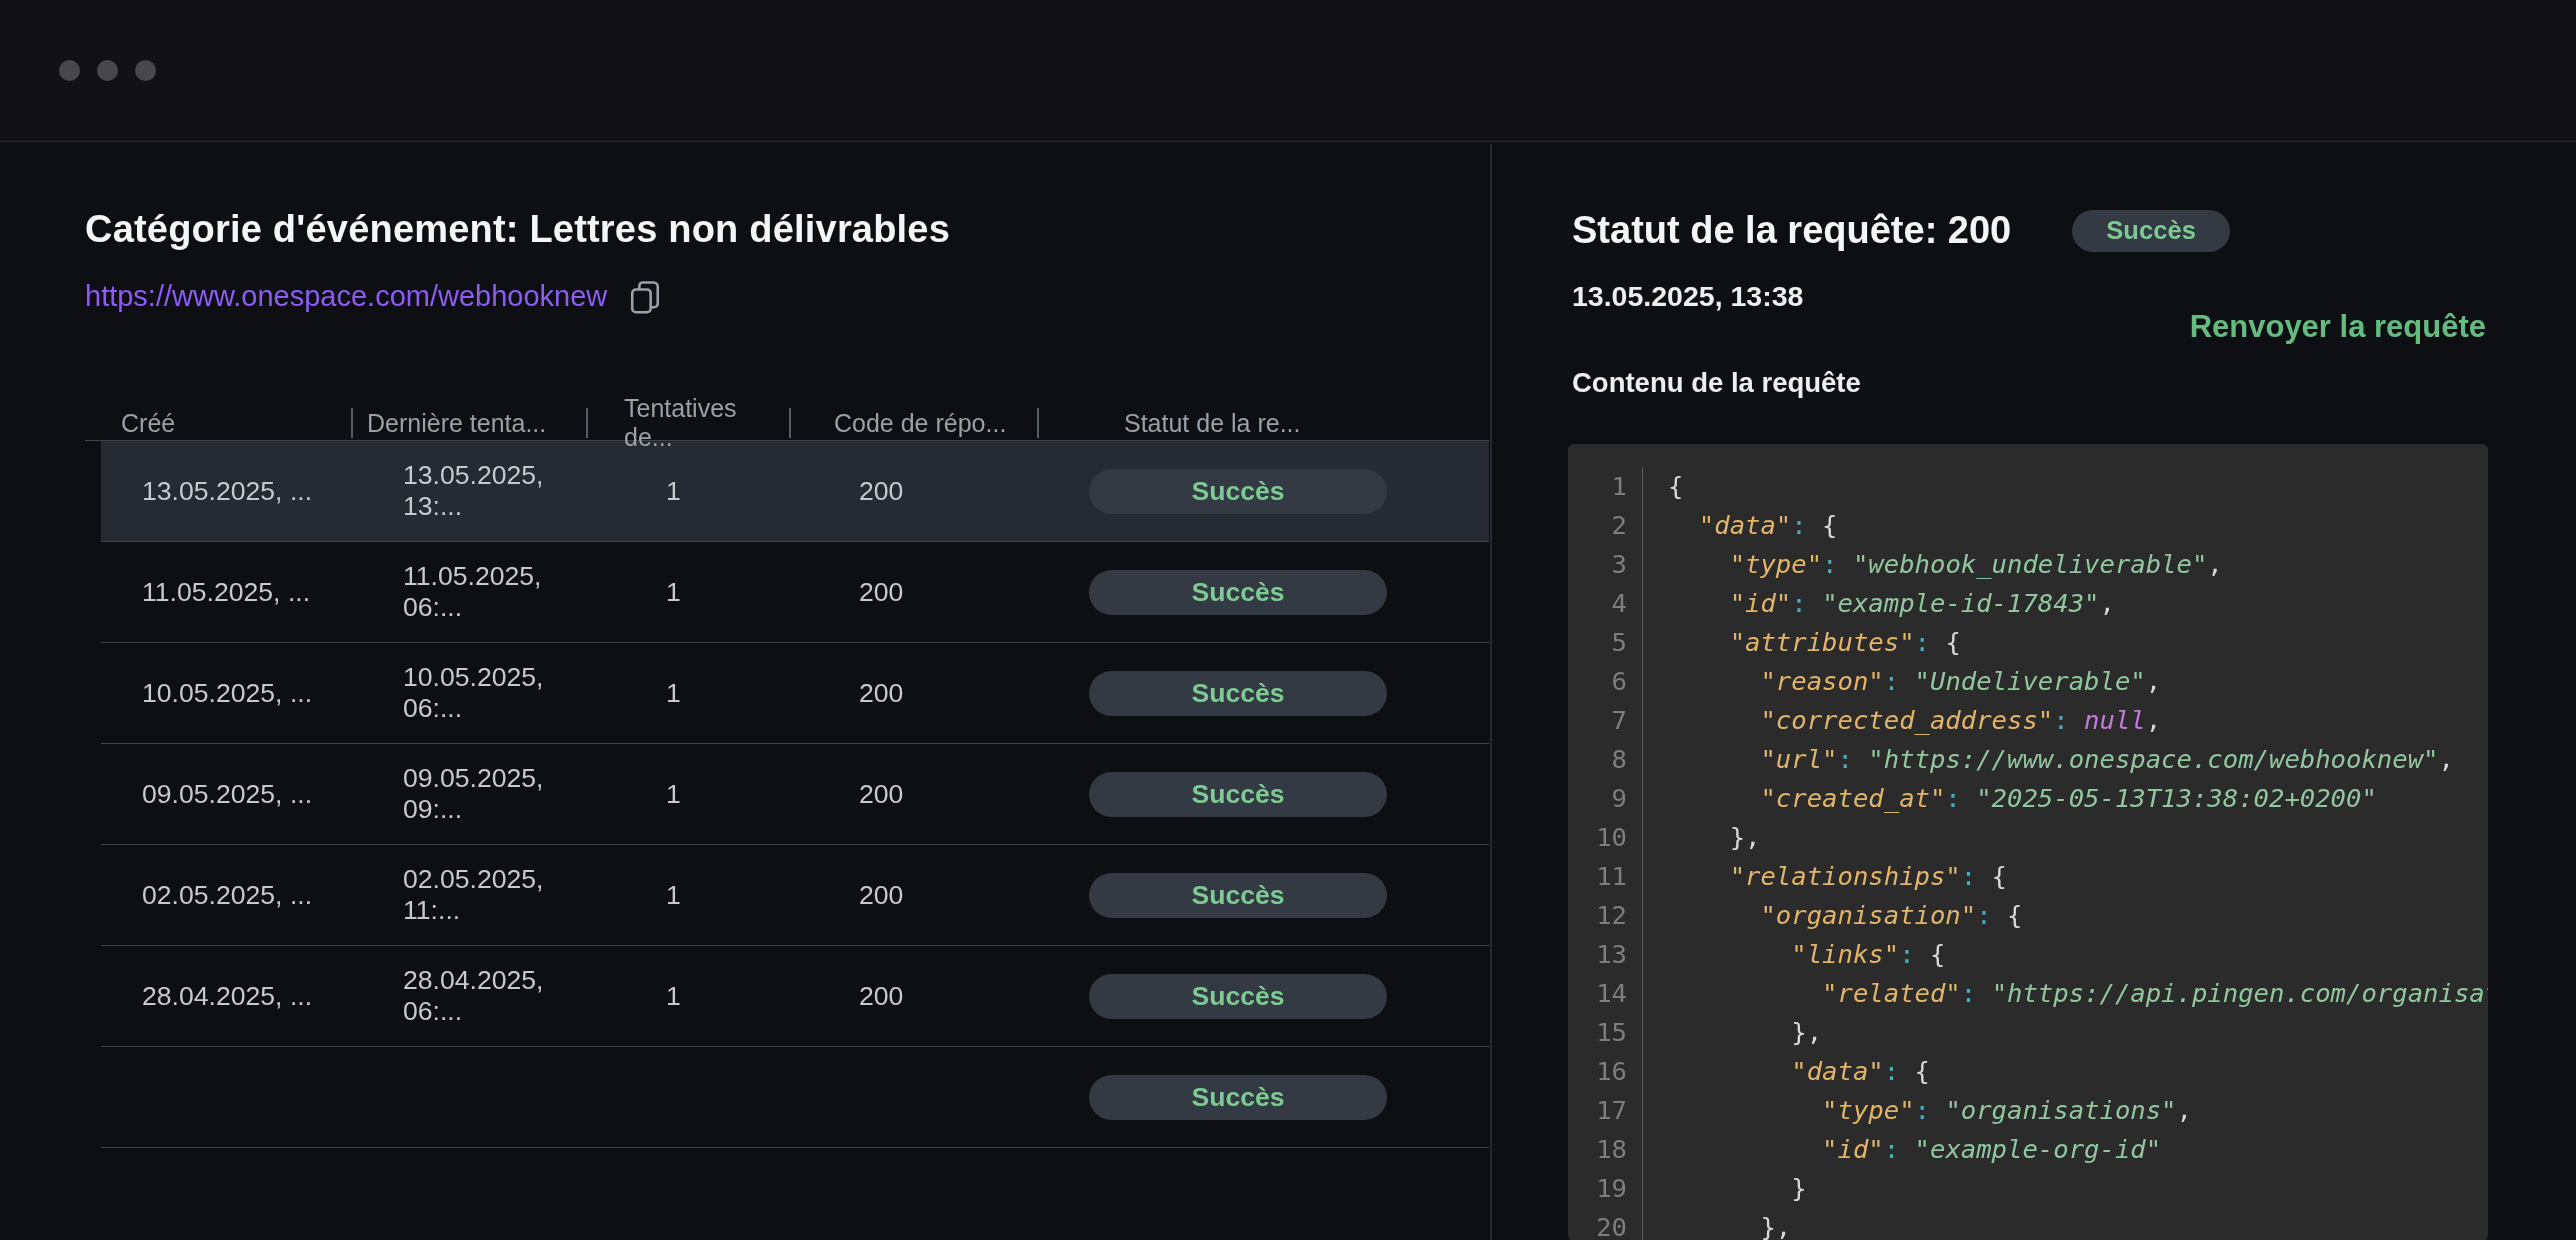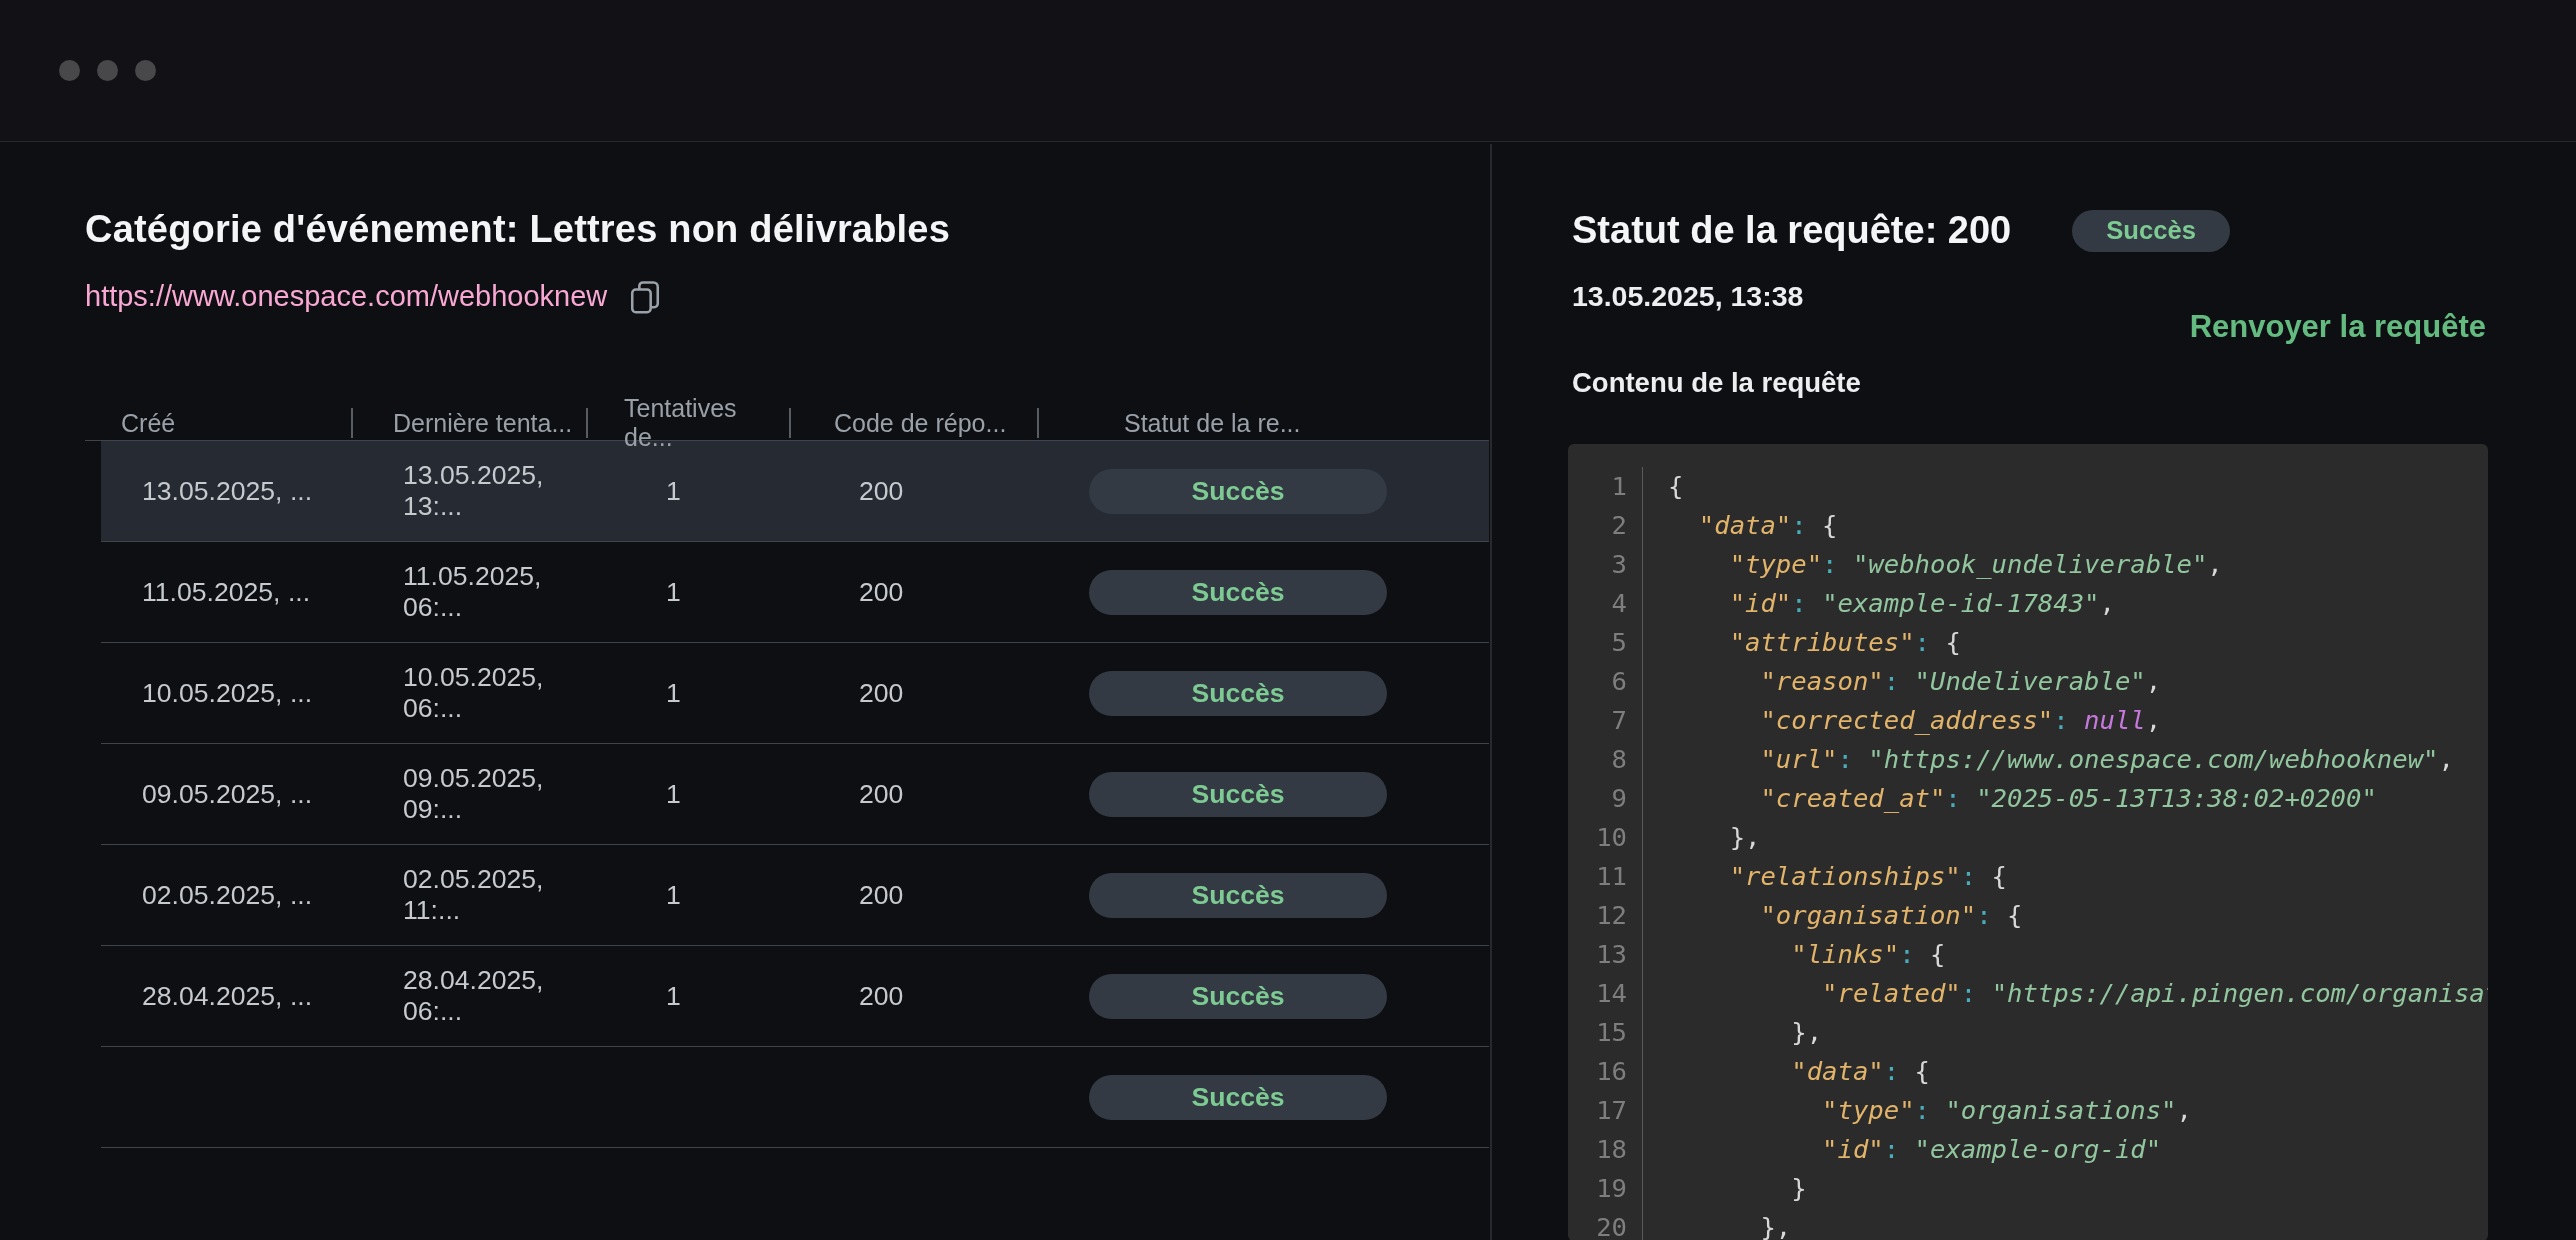--- a/index.html
+++ b/index.html
@@ -9,27 +9,27 @@
   .topbar{position:absolute;left:0;top:0;width:2576px;height:142px;background:#121216;
           border-bottom:1.9px solid #28292e;display:flex;align-items:center;gap:17px;
           padding-left:59px;box-sizing:border-box;}
   .dot{width:21px;height:21px;border-radius:50%;background:#48484b;}
   
   .vdivider{position:absolute;left:1490px;top:144px;width:1.9px;height:1096px;background:#28292e;}
   
   .page-title{position:absolute;left:85px;top:208px;font-size:38px;font-weight:700;
               color:#f4f5f7;letter-spacing:0.2px;}
   .url-row{position:absolute;left:85px;top:273px;display:flex;align-items:center;gap:21px;}
-  .url{font-size:29px;color:#f9a8d4;}
+  .url{font-size:29px;color:#8b5cf6;}
   .copy-icon{color:#9aa1a9;margin-top:5.7px;cursor:pointer;}
   .etable{position:absolute;left:85px;top:394px;width:1404px;}
   .thead,.trow{display:grid;grid-template-columns:266px 235px 203px 248px 451px;box-sizing:border-box;}
   .thead{height:47px;align-items:center;border-bottom:1.9px solid #3f434a;}
   .th{position:relative;font-size:25px;color:#99a0a8;padding-left:38px;}
-  .th.c1{padding-left:36px;}.th.c2{padding-left:42px;}.th.c4{padding-left:45px;}.th.c5{padding-left:87px;}
+  .th.c1{padding-left:36px;}.th.c2{padding-left:16px;}.th.c4{padding-left:45px;}.th.c5{padding-left:87px;}
   .th:not(.c1)::before{content:"";position:absolute;left:0;top:50%;transform:translateY(-50%);
       width:1.9px;height:30px;background:#585d64;}
   .trow{height:101px;align-items:center;border-bottom:1.9px solid #3f434a;cursor:pointer;margin-left:16px;}
   .trow.selected{background:#262a32;}
   .td{font-size:26.6px;color:#c6cacf;}
   .td.c1{padding-left:41px;}.td.c2{padding-left:36px;}.td.c3{padding-left:64px;}.td.c4{padding-left:54px;}
   .badge{background:#333a44;color:#7dca92;border-radius:948px;font-weight:600;}
   .table-badge{margin-left:36px;width:298px;height:45px;display:flex;align-items:center;
                justify-content:center;font-size:26.6px;box-sizing:border-box;}
   

